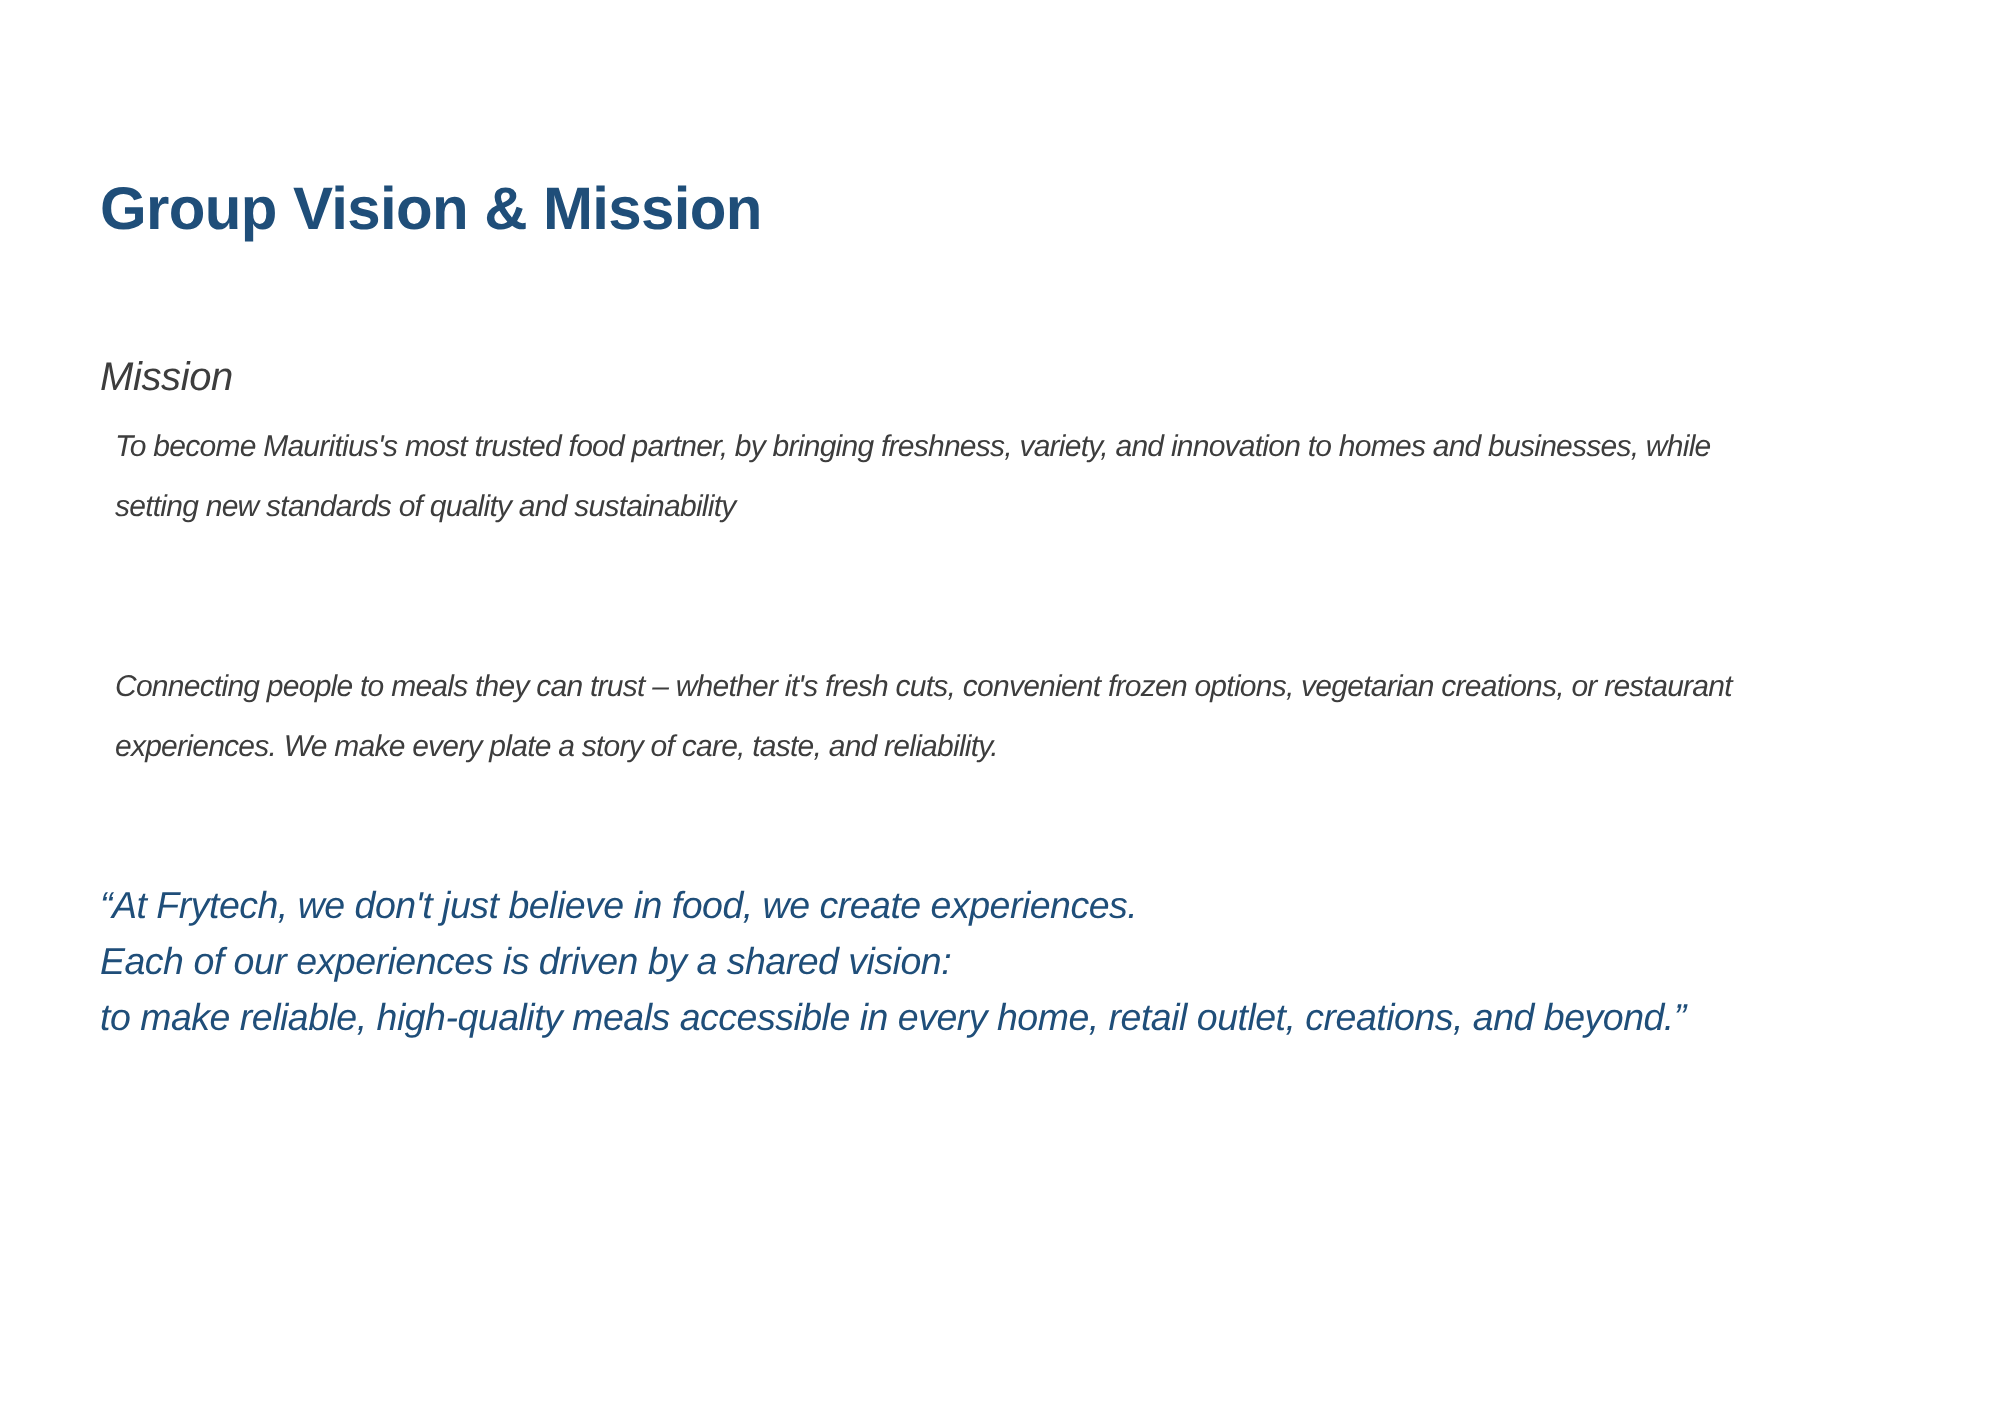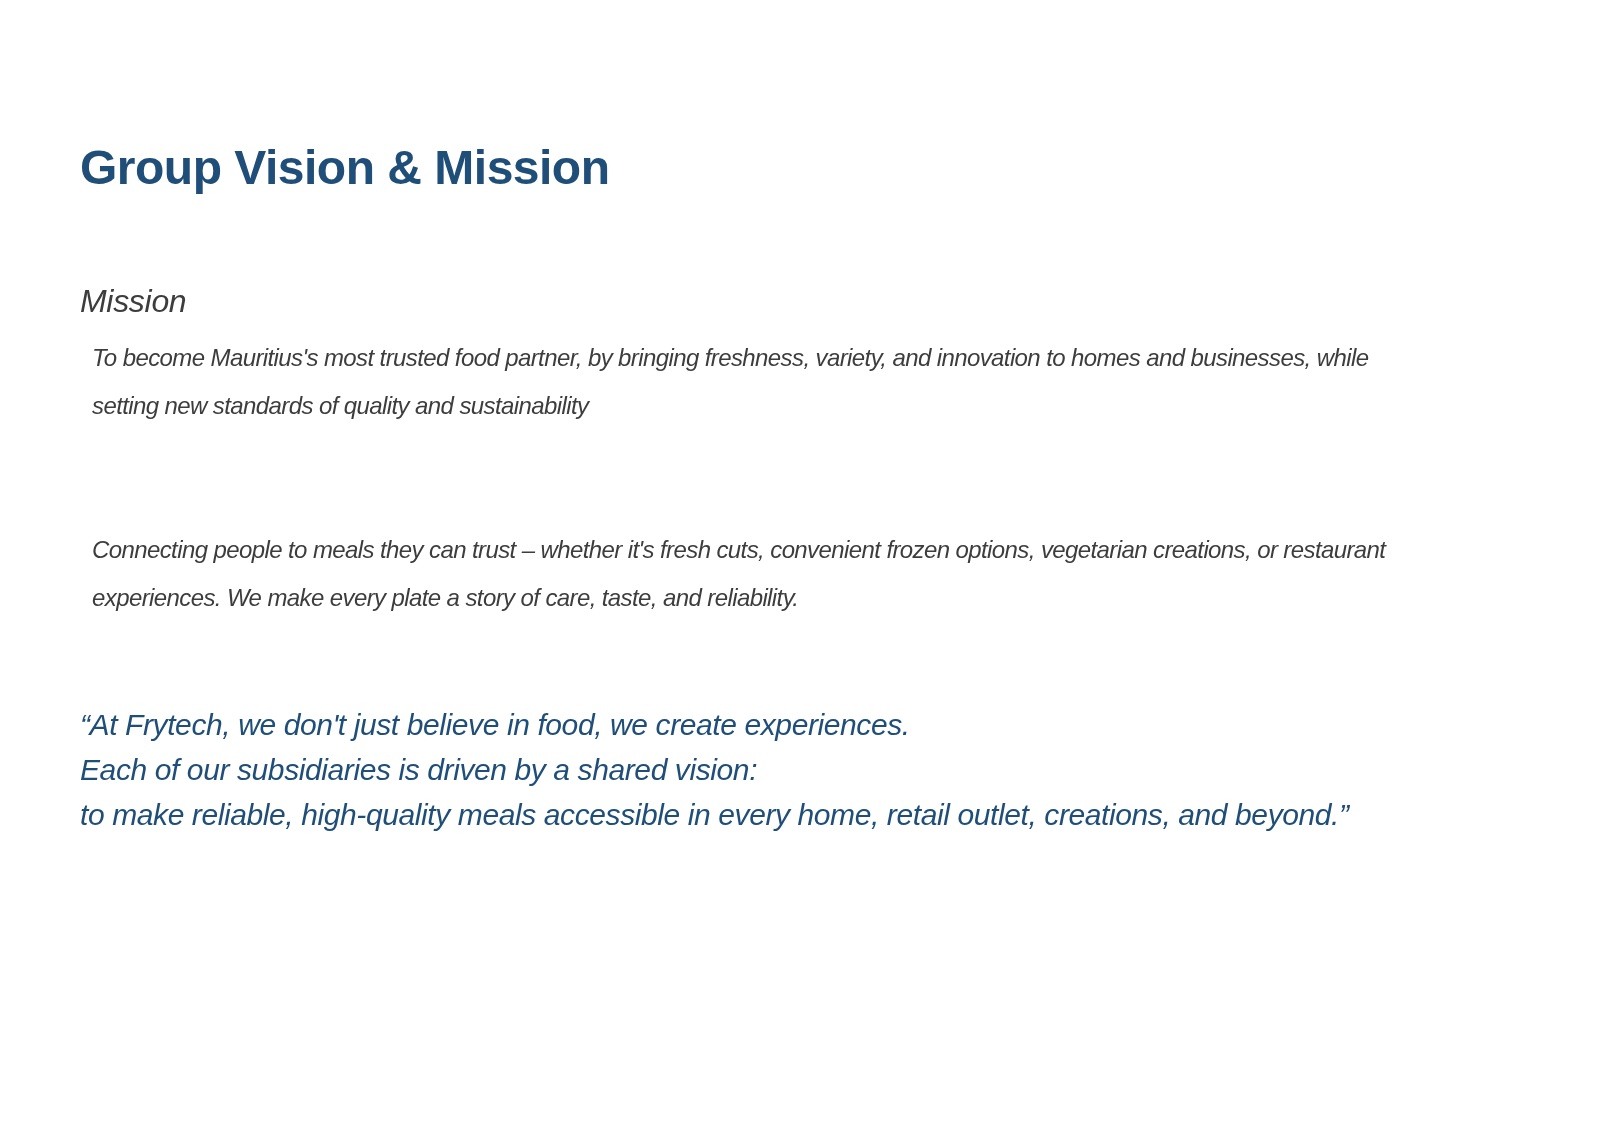--- a/index.html
+++ b/index.html
@@ -75,17 +75,17 @@
     <h2 class="section-heading">Mission</h2>
     <p class="section-body">To become Mauritius's most trusted food partner, by bringing freshness, variety, and innovation to homes and businesses, while setting new standards of quality and sustainability</p>
   </section>
 
   <section class="section mission">
     <p class="section-body">Connecting people to meals they can trust – whether it's fresh cuts, convenient frozen options, vegetarian creations, or restaurant experiences. We make every plate a story of care, taste, and reliability.</p>
   </section>
 
   <blockquote class="quote">
     <div class="quote-line">“At Frytech, we don't just believe in food, we create experiences.</div>
-    <div class="quote-line">Each of our subsidiaries is driven by a shared vision:</div>
+    <div class="quote-line">Each of our experiences is driven by a shared vision:</div>
     <div class="quote-line">to make reliable, high-quality meals accessible in every home, retail outlet, creations, and beyond.”</div>
   </blockquote>
 
 </div>
 
 </body></html>

